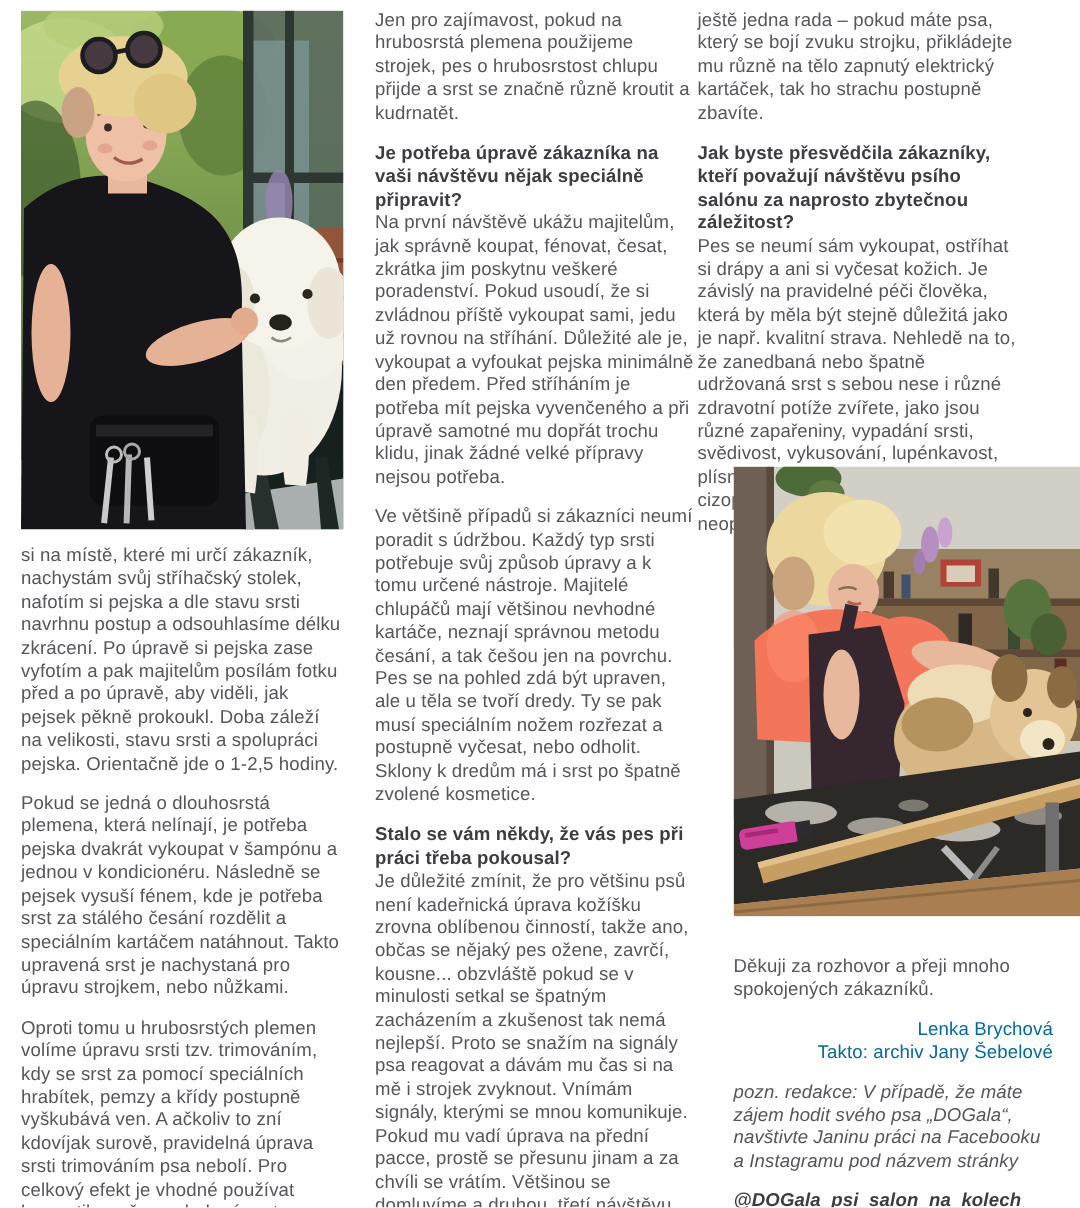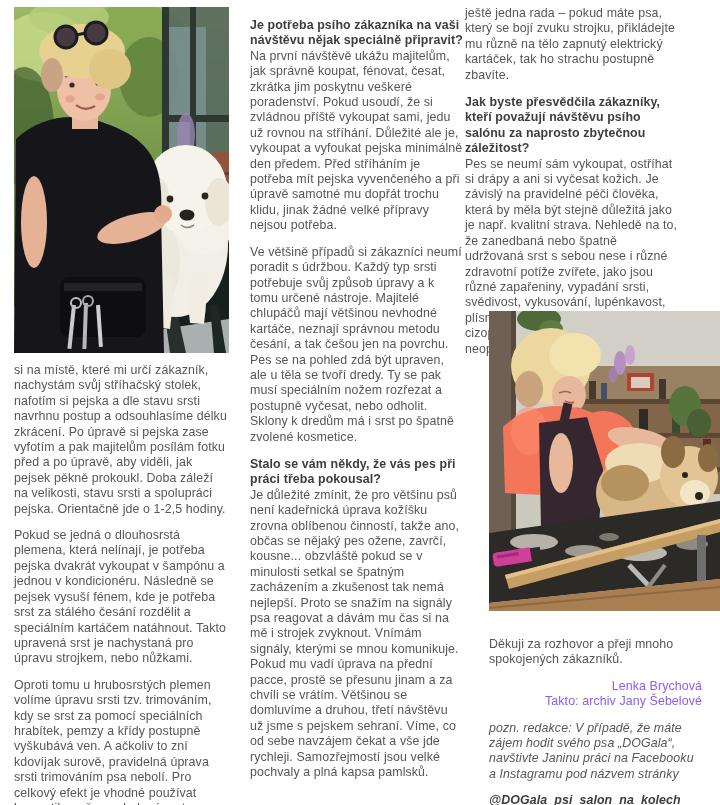--- a/index.html
+++ b/index.html
@@ -12,21 +12,21 @@
   #col1{left:14px;top:7px;width:215px;}
   #col2{left:250px;top:6px;width:214px;}
   #col3-top{left:465px;top:6px;width:213px;}
   #col3-bottom{left:489px;top:637px;width:213px;}
   .col p{margin:0 0 11px 0;}
   .col p.q{font-weight:bold;color:#3b3d41;margin:12px 0 0 0;}
   .col p.a{margin-top:0;}
   .photo{display:block;overflow:hidden;}
   #photo1{width:215px;height:346px;margin:0 0 10px 0;}
   #photo2{position:absolute;left:489px;top:311px;width:231px;height:300px;}
-  .sig{text-align:right;color:#8b5cf6;margin:0 0 11px 0;}
+  .sig{text-align:right;color:#0369a1;margin:0 0 11px 0;}
   .note{font-style:italic;margin:0;}
   .handle{font-style:italic;font-weight:bold;color:#3b3d41;margin:0;}
   svg{display:block;}
 </style>
 </head>
 <body>
 
 <div id="page">
 
   <div id="col1" class="col">
@@ -109,21 +109,22 @@
         <circle cx="62" cy="296" r="5" fill="none" stroke="#bdbdbd" stroke-width="2"></circle>
         <circle cx="74" cy="294" r="5" fill="none" stroke="#a8a8a8" stroke-width="2"></circle>
       </svg>
     </div>
     <p>si na místě, které mi určí zákazník, nachystám svůj stříhačský stolek, nafotím si pejska a dle stavu srsti navrhnu postup a odsouhlasíme délku zkrácení. Po úpravě si pejska zase vyfotím a pak majitelům posílám fotku před a po úpravě, aby viděli, jak pejsek pěkně prokoukl. Doba záleží na velikosti, stavu srsti a spolupráci pejska. Orientačně jde o 1-2,5 hodiny.</p>
     <p class="a">Pokud se jedná o dlouhosrstá plemena, která nelínají, je potřeba pejska dvakrát vykoupat v šampónu a jednou v kondicionéru. Následně se pejsek vysuší fénem, kde je potřeba srst za stálého česání rozdělit a speciálním kartáčem natáhnout. Takto upravená srst je nachystaná pro úpravu strojkem, nebo nůžkami.</p>
     <p>Oproti tomu u hrubosrstých plemen volíme úpravu srsti tzv. trimováním, kdy se srst za pomocí speciálních hrabítek, pemzy a křídy postupně vyškubává ven. A ačkoliv to zní kdovíjak surově, pravidelná úprava srsti trimováním psa nebolí. Pro celkový efekt je vhodné používat kosmetiku určenou k danému typu srsti.</p>
   </div>
 
   <div id="col2" class="col">
-    <p class="q">Je potřeba psího zákazníka na vaši návštěvu nějak speciálně připravit?</p>
+    <p>Jen pro zajímavost, pokud na hrubosrstá plemena použijeme strojek, pes o hrubosrstost chlupu přijde a srst se značně různě kroutit a kudrnatět.</p>
+    <p class="q">Je potřeba úpravě zákazníka na vaši návštěvu nějak speciálně připravit?</p>
     <p class="a">Na první návštěvě ukážu majitelům, jak správně koupat, fénovat, česat, zkrátka jim poskytnu veškeré poradenství. Pokud usoudí, že si zvládnou příště vykoupat sami, jedu už rovnou na stříhání. Důležité ale je, vykoupat a vyfoukat pejska minimálně den předem. Před stříháním je potřeba mít pejska vyvenčeného a při úpravě samotné mu dopřát trochu klidu, jinak žádné velké přípravy nejsou potřeba.</p>
     <p class="a">Ve většině případů si zákazníci neumí poradit s údržbou. Každý typ srsti potřebuje svůj způsob úpravy a k tomu určené nástroje. Majitelé chlupáčů mají většinou nevhodné kartáče, neznají správnou metodu česání, a tak češou jen na povrchu. Pes se na pohled zdá být upraven, ale u těla se tvoří dredy. Ty se pak musí speciálním nožem rozřezat a postupně vyčesat, nebo odholit. Sklony k dredům má i srst po špatně zvolené kosmetice.</p>
     <p class="q">Stalo se vám někdy, že vás pes při práci třeba pokousal?</p>
     <p class="a">Je důležité zmínit, že pro většinu psů není kadeřnická úprava kožíšku zrovna oblíbenou činností, takže ano, občas se nějaký pes ožene, zavrčí, kousne... obzvláště pokud se v minulosti setkal se špatným zacházením a zkušenost tak nemá nejlepší. Proto se snažím na signály psa reagovat a dávám mu čas si na mě i strojek zvyknout. Vnímám signály, kterými se mnou komunikuje. Pokud mu vadí úprava na přední pacce, prostě se přesunu jinam a za chvíli se vrátím. Většinou se domluvíme a druhou, třetí návštěvu už jsme s pejskem sehraní. Víme, co od sebe navzájem čekat a vše jde rychleji. Samozřejmostí jsou velké pochvaly a plná kapsa pamlsků.</p>
 
   </div>
 
   <div id="col3-top" class="col">
     <p>ještě jedna rada – pokud máte psa, který se bojí zvuku strojku, přikládejte mu různě na tělo zapnutý elektrický kartáček, tak ho strachu postupně zbavíte.</p>
     <p class="q">Jak byste přesvědčila zákazníky, kteří považují návštěvu psího salónu za naprosto zbytečnou záležitost?</p>

